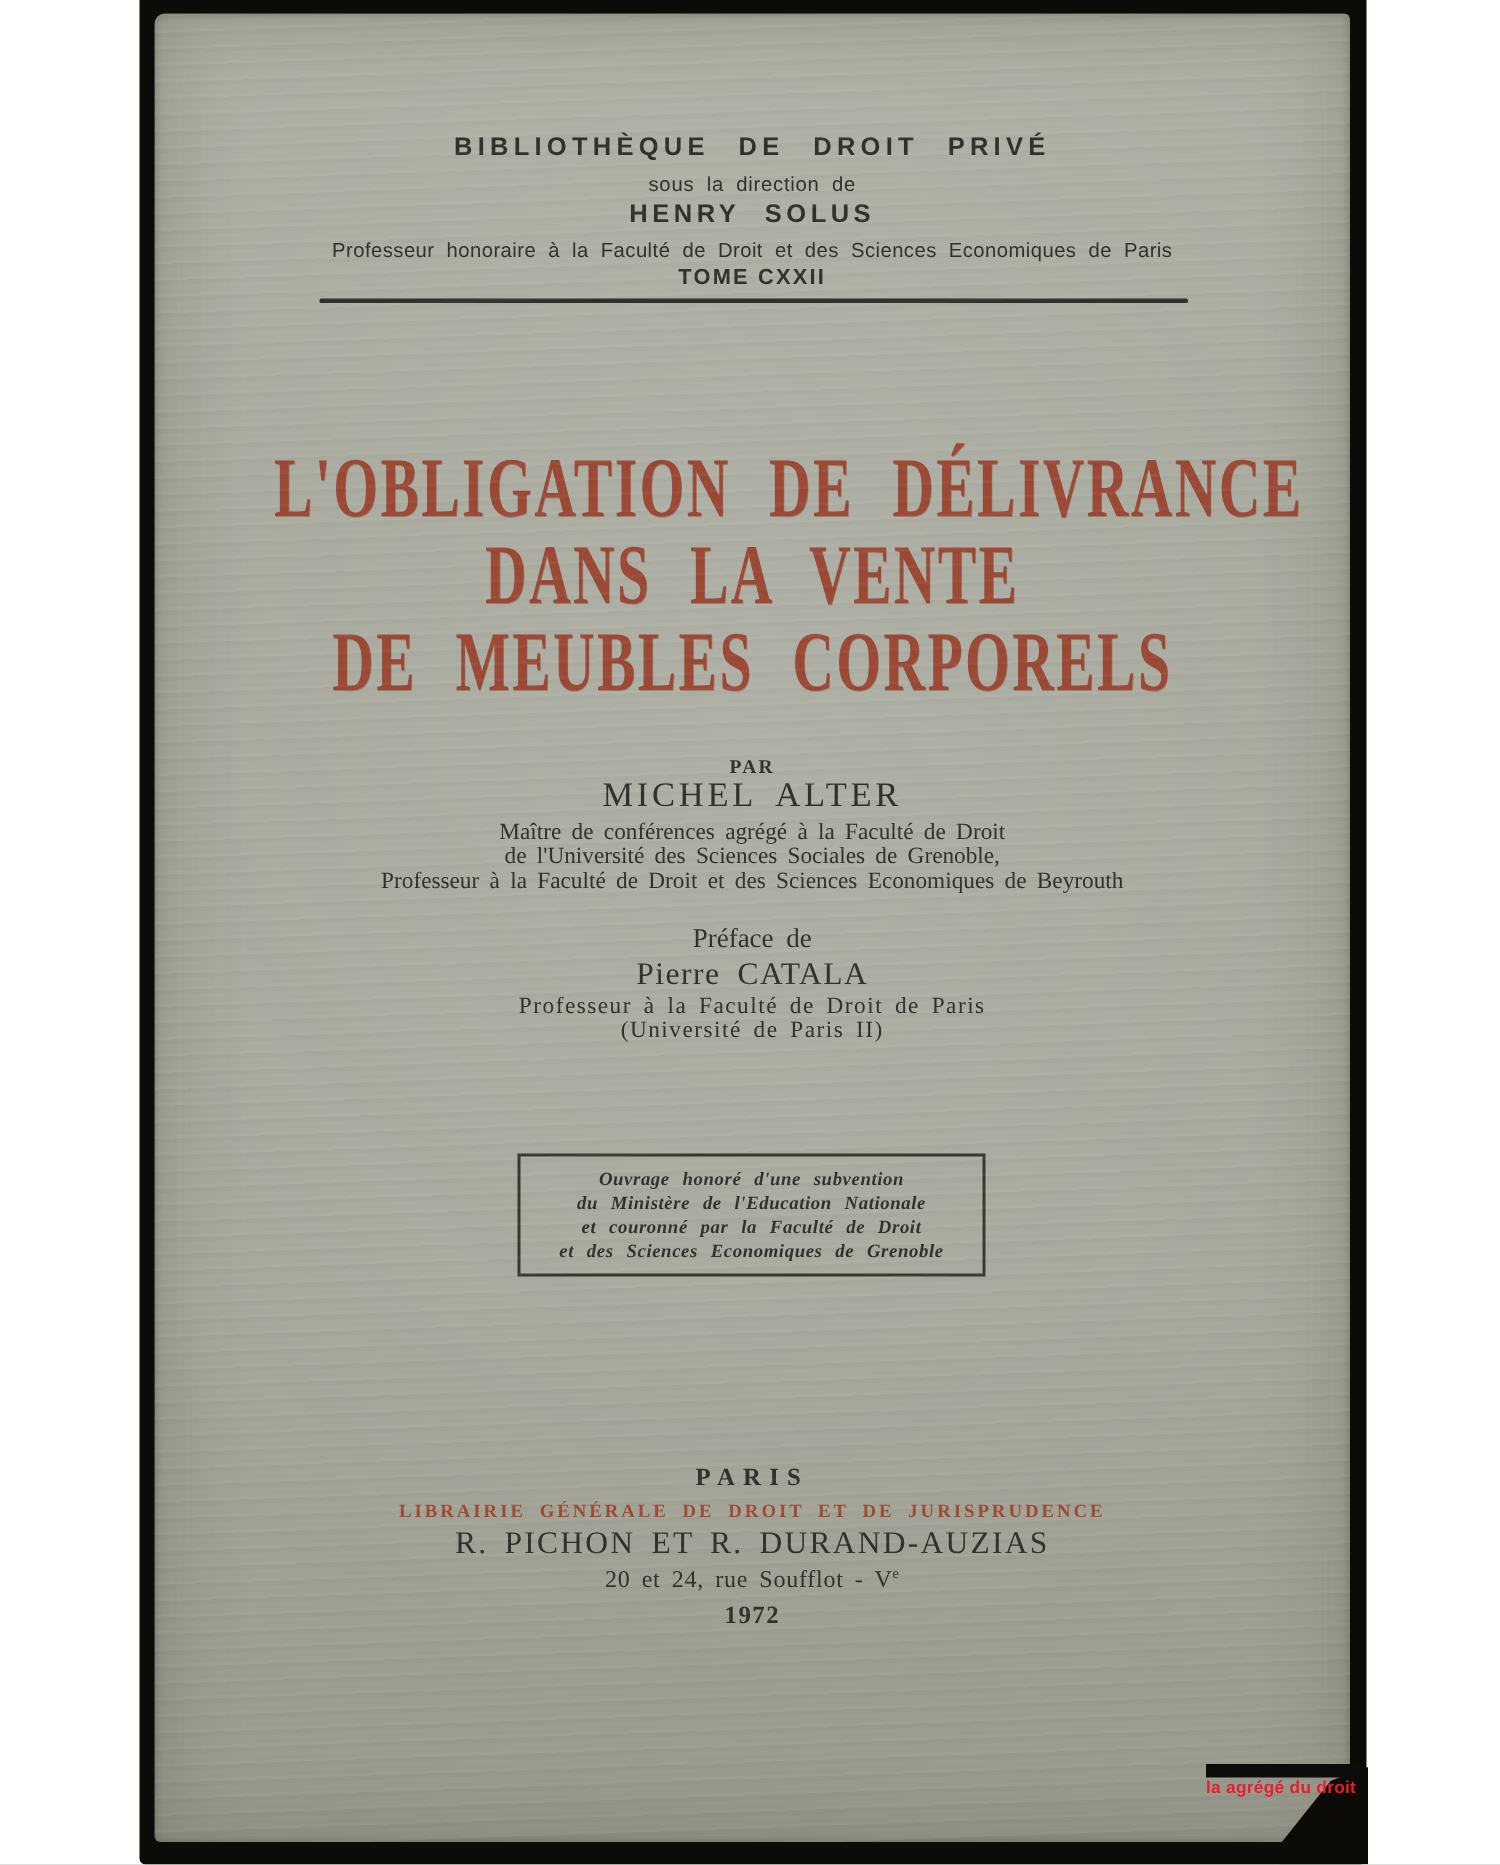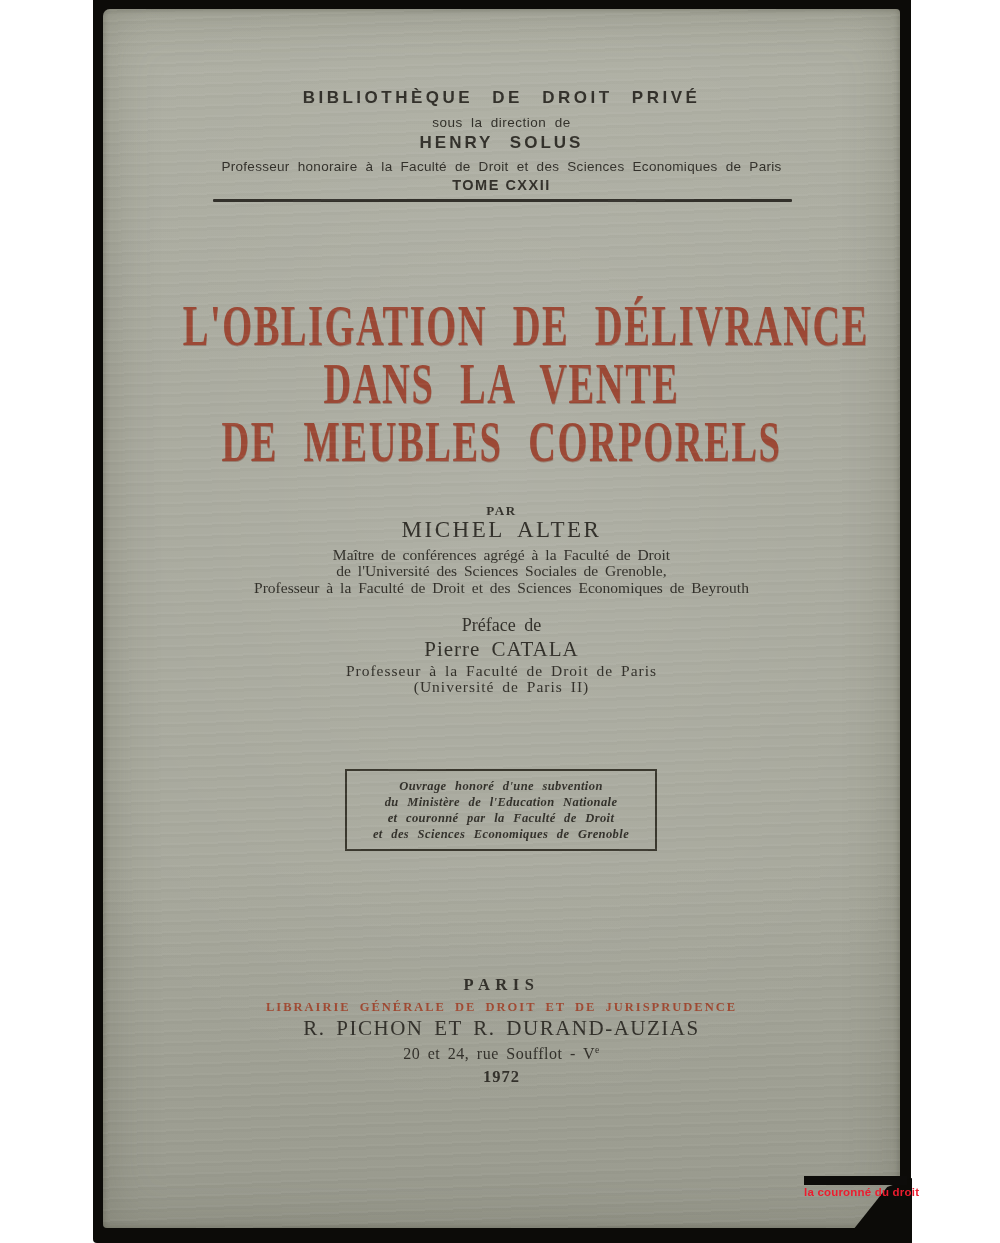--- a/index.html
+++ b/index.html
@@ -143,15 +143,15 @@
     <div class="abs imprint-city">PARIS</div>
     <div class="abs imprint-publisher">LIBRAIRIE GÉNÉRALE DE DROIT ET DE JURISPRUDENCE</div>
     <div class="abs imprint-names">R. PICHON ET R. DURAND-AUZIAS</div>
     <div class="abs imprint-address"><span>20 et 24, rue Soufflot - V</span><sup>e</sup></div>
     <div class="abs imprint-year">1972</div>
   </div>
 
   <div class="logo-backdrop"></div>
   <div class="logo">
     <div class="logo-bar"></div>
-    <div class="logo-tagline">la couronné du droit</div>
+    <div class="logo-tagline">la agrégé du droit</div>
   </div>
 </div>
 
 </body></html>

